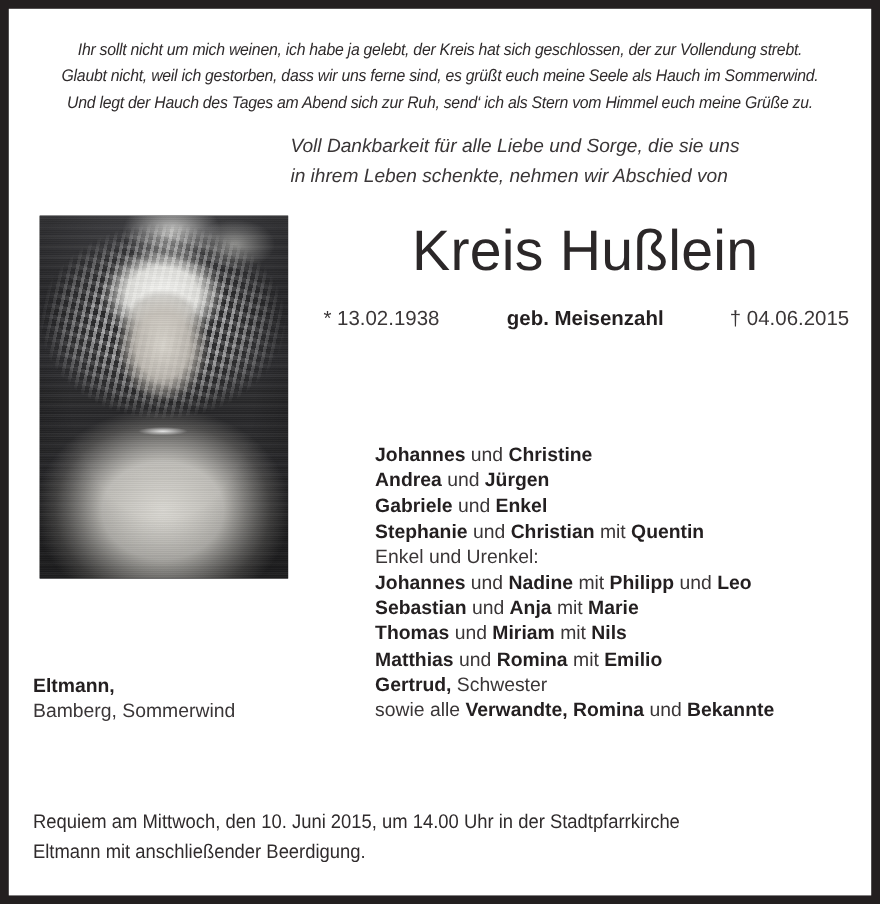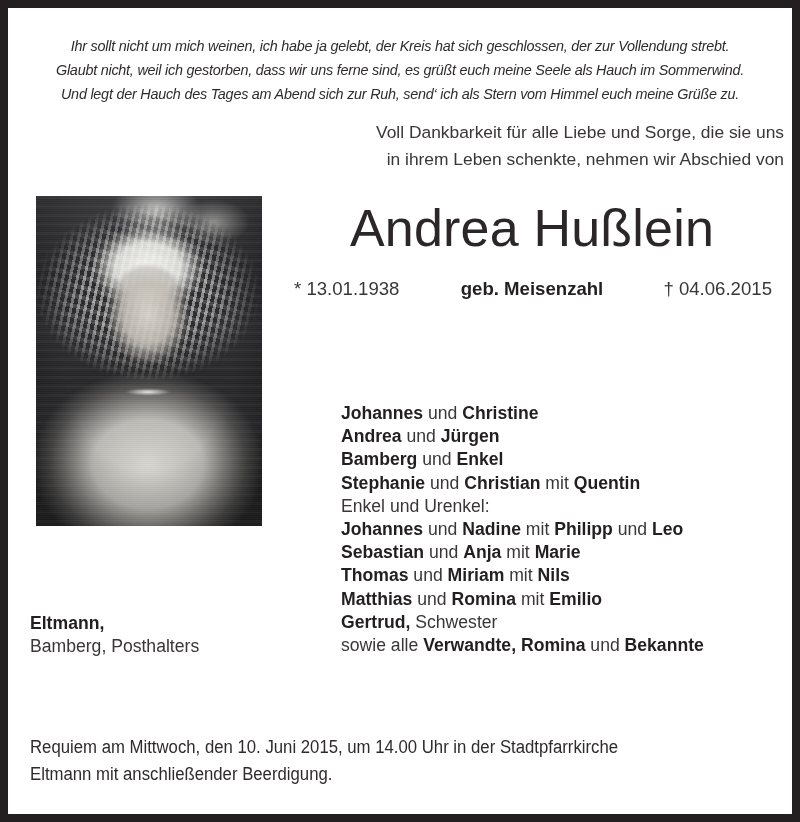--- a/index.html
+++ b/index.html
@@ -48,24 +48,25 @@
     transform-origin: 50% 50%;
   }
   #verse .vline { display: block; white-space: nowrap; }
 
   
   #intro {
     position: absolute;
     left: 256px;
     top: 111px;
     width: 520px;
-    text-align: right;
+    text-align: left;
     font-size: 17.4px;
     line-height: 27px;
     color: #3a3637;
+    font-style: italic;
   }
   #intro .iline { display: block; white-space: nowrap; }
 
   
   #deceased-name {
     position: absolute;
     left: 276px;
     top: 189px;
     width: 496px;
     text-align: center;
@@ -282,47 +283,47 @@
       <div class="ph-layer ph-blob-top"></div>
       <div class="ph-layer ph-torso"></div>
       <div class="ph-layer ph-pattern"></div>
       <div class="ph-layer ph-necklace"></div>
       <div class="ph-layer ph-hair"></div>
       <div class="ph-layer ph-face"></div>
       <div class="ph-layer ph-grain"></div>
       <div class="ph-layer ph-vignette"></div>
     </div>
 
-    <div id="deceased-name">Andrea Hußlein</div>
+    <div id="deceased-name">Kreis Hußlein</div>
 
     <div id="dates-row">
-      <span id="birth-date">* 13.01.1938</span>
+      <span id="birth-date">* 13.02.1938</span>
       <span id="maiden-name">geb. Meisenzahl</span>
       <span id="death-date">† 04.06.2015</span>
     </div>
 
     <div id="mourners">
       <div id="mourners-lines">
           <span class="m-line"><b>Johannes</b><span> und </span><b>Christine</b></span>
           <span class="m-line"><b>Andrea</b><span> und </span><b>Jürgen</b></span>
-          <span class="m-line"><b>Bamberg</b><span> und </span><b>Enkel</b></span>
+          <span class="m-line"><b>Gabriele</b><span> und </span><b>Enkel</b></span>
           <span class="m-line"><b>Stephanie</b><span> und </span><b>Christian</b><span> mit </span><b>Quentin</b></span>
           <span class="m-line"><span>Enkel und Urenkel:</span></span>
           <span class="m-line"><b>Johannes</b><span> und </span><b>Nadine</b><span> mit </span><b>Philipp</b><span> und </span><b>Leo</b></span>
           <span class="m-line"><b>Sebastian</b><span> und </span><b>Anja</b><span> mit </span><b>Marie</b></span>
           <span class="m-line"><b>Thomas</b><span> und </span><b>Miriam</b><span> mit </span><b>Nils</b></span>
           <span class="m-line"><b>Matthias</b><span> und </span><b>Romina</b><span> mit </span><b>Emilio</b></span>
           <span class="m-line"><b>Gertrud,</b><span> Schwester</span></span>
           <span class="m-line"><span>sowie alle </span><b>Verwandte, Romina</b><span> und </span><b>Bekannte</b></span>
         </div>
     </div>
 
     <div id="places">
       <span class="p-primary">Eltmann,</span>
-      <span class="p-secondary">Bamberg, Posthalters</span>
+      <span class="p-secondary">Bamberg, Sommerwind</span>
     </div>
 
     <div id="service-info">
       <span class="s-line">Requiem am Mittwoch, den 10. Juni 2015, um 14.00 Uhr in der Stadtpfarrkirche</span>
       <span class="s-line">Eltmann mit anschließender Beerdigung.</span>
     </div>
 
   </div>
 </div>
 

